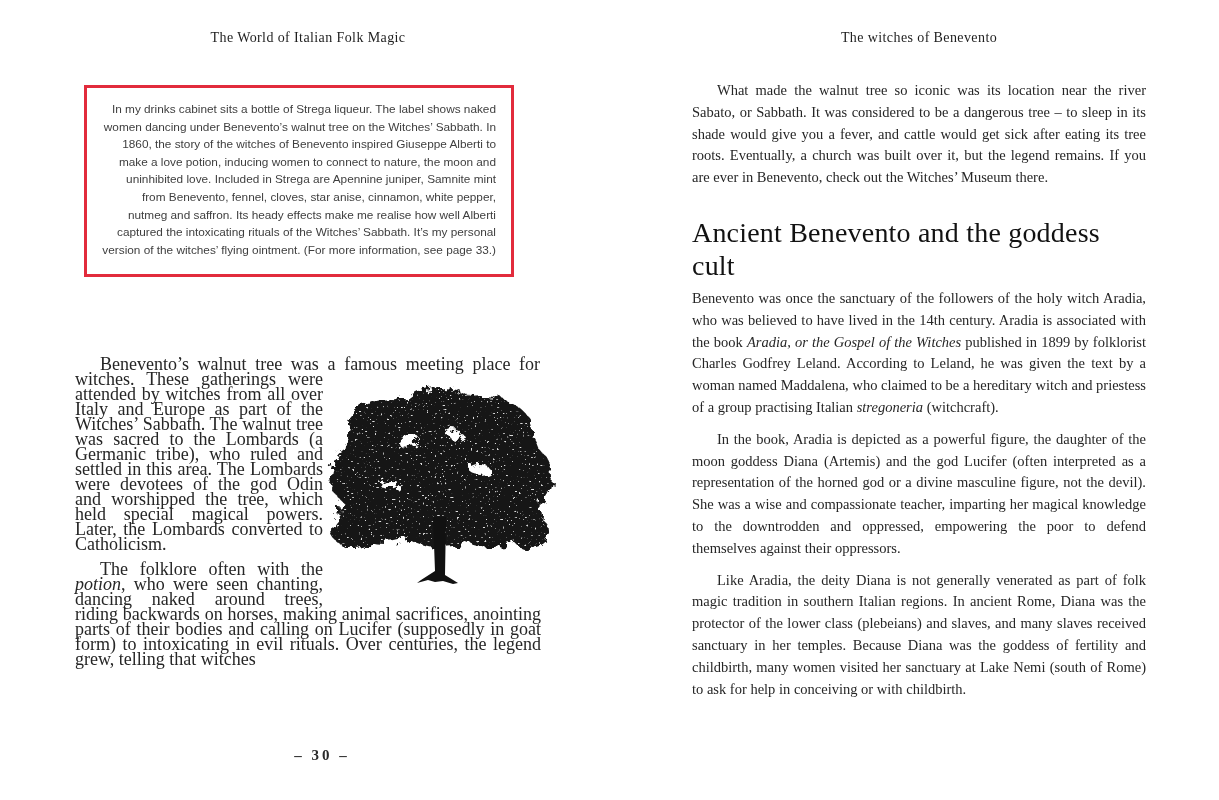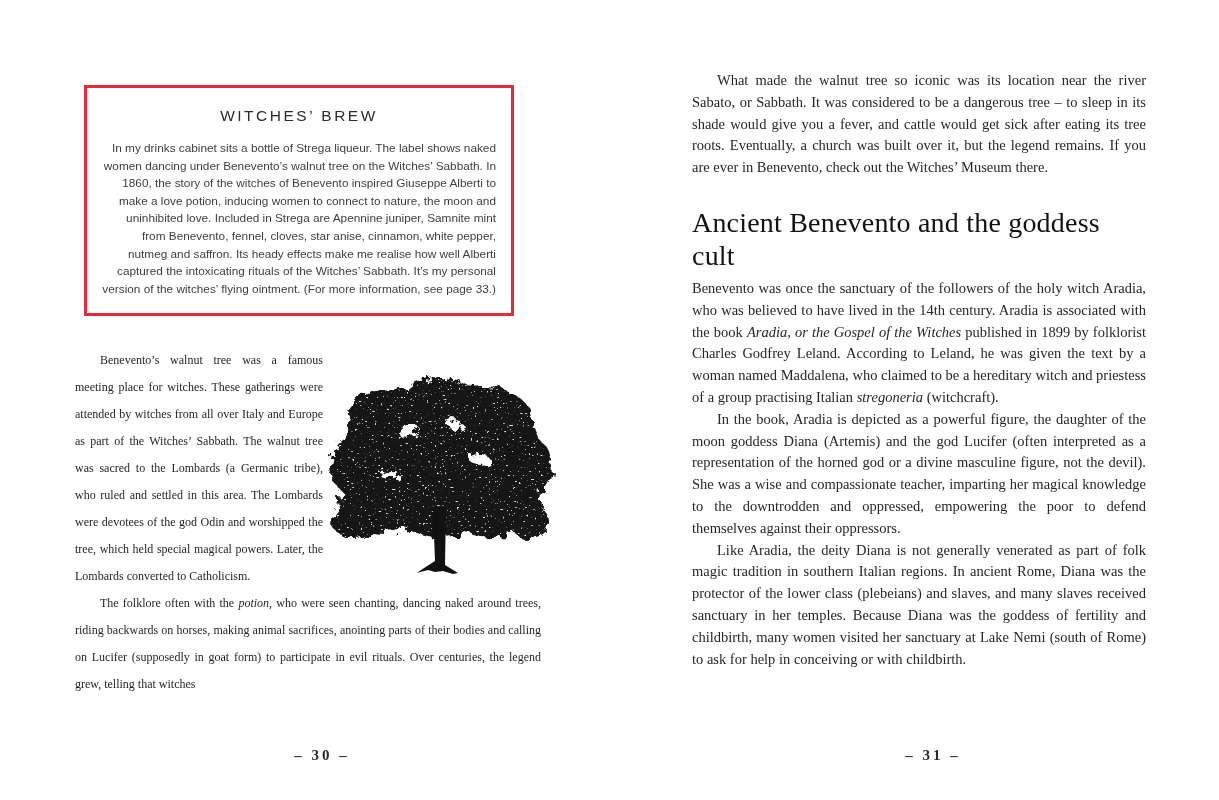--- a/index.html
+++ b/index.html
@@ -26,28 +26,28 @@
     font-size:15.5px;letter-spacing:2.5px;text-align:center;
     color:#2c2c2c;margin:6px 0 15px;
   }
   .brew-body{
     font-family:"Liberation Sans", sans-serif;
     font-size:11.8px;line-height:17.6px;text-align:right;color:#3e3e3e;
   }
 
   .left-body{
     position:absolute;left:0;top:347px;width:466px;
-    font-size:12px;line-height:27px;text-align:justify;
+    font-size:18px;line-height:15px;text-align:justify;
   }
   .right-body{
     position:absolute;left:0;top:70px;width:454px;
     font-size:14.5px;line-height:21.8px;text-align:justify;
   }
   p{margin:0;}
-  p.indent{text-indent:25px;}
+  p.indent{text-indent:25px;margin-top:10px;}
   p.no-indent{text-indent:0;}
   em{}
 
   .float-spacer{float:right;width:1px;height:22px;}
   .tree-float{
     float:right;clear:right;width:208px;height:215px;
     margin:0 0 4px 10px;position:relative;
   }
   .tree-float svg{position:absolute;left:-4px;top:0;overflow:visible;}
 
@@ -59,23 +59,23 @@
 
   .folio{
     position:absolute;bottom:36px;left:14px;width:100%;text-align:center;
     font-size:15px;font-weight:bold;letter-spacing:3px;color:#2a2a2a;
   }
 </style>
 </head>
 <body>
 
 <div class="page page-left">
+  <div class="running-head">The World of Italian Folk Magic</div>
 
   <div class="brew-box">
-    <div class="brew-title">WITCHES’ BREW</div>
     <div class="brew-body">In my drinks cabinet sits a bottle of Strega liqueur. The label shows naked women dancing under Benevento’s walnut tree on the Witches’ Sabbath. In 1860, the story of the witches of Benevento inspired Giuseppe Alberti to make a love potion, inducing women to connect to nature, the moon and uninhibited love. Included in Strega are Apennine juniper, Samnite mint from Benevento, fennel, cloves, star anise, cinnamon, white pepper, nutmeg and saffron. Its heady effects make me realise how well Alberti captured the intoxicating rituals of the Witches’ Sabbath. It’s my personal version of the witches’ flying ointment. (For more information, see page 33.)</div>
   </div>
 
   <div class="left-body">
     <p class="indent">
       <span class="float-spacer"></span>
       <span class="tree-float">
         <svg width="225" height="215" viewBox="0 0 225 215" xmlns="http://www.w3.org/2000/svg">
           <defs>
             <filter id="treeRough" x="-20%" y="-20%" width="140%" height="140%">
@@ -118,30 +118,30 @@
             <ellipse cx="125" cy="55" rx="8" ry="4" fill="#ffffff"></ellipse>
           </g>
           <g clip-path="url(#canopyClip)" opacity="0.85">
             <rect x="0" y="0" width="225" height="190" filter="url(#treeSpeckle)"></rect>
           </g>
           <path fill="#111111" d="M104 138 L106 192 L92 201 L88 204 L99 201 L106 203 L114 202 L124 205 L129 204 L116 196 L117 138 Z"></path>
         </svg>
       </span>
       <span>Benevento’s walnut tree was a famous meeting place for witches. These gatherings were attended by witches from all over Italy and Europe as part of the Witches’ Sabbath. The walnut tree was sacred to the Lombards (a Germanic tribe), who ruled and settled in this area. The Lombards were devotees of the god Odin and worshipped the tree, which held special magical powers. Later, the Lombards converted to Catholicism.</span>
     </p>
-    <p class="indent"><span>The folklore often with the </span><em>potion</em><span>, who were seen chanting, dancing naked around trees, riding backwards on horses, making animal sacrifices, anointing parts of their bodies and calling on Lucifer (supposedly in goat form) to participate in evil rituals. Over centuries, the legend grew, telling that witches</span></p>
+    <p class="indent"><span>The folklore often with the </span><em>potion</em><span>, who were seen chanting, dancing naked around trees, riding backwards on horses, making animal sacrifices, anointing parts of their bodies and calling on Lucifer (supposedly in goat form) to intoxicating in evil rituals. Over centuries, the legend grew, telling that witches</span></p>
   </div>
 
   <div class="folio">– 30 –</div>
 </div>
 
 <div class="page page-right">
+  <div class="running-head">The witches of Benevento</div>
 
   <div class="right-body">
     <p class="indent">What made the walnut tree so iconic was its location near the river Sabato, or Sabbath. It was considered to be a dangerous tree – to sleep in its shade would give you a fever, and cattle would get sick after eating its tree roots. Eventually, a church was built over it, but the legend remains. If you are ever in Benevento, check out the Witches’ Museum there.</p>
     <h2 class="section-heading">Ancient Benevento and the goddess cult</h2>
     <p class="no-indent"><span>Benevento was once the sanctuary of the followers of the holy witch Aradia, who was believed to have lived in the 14th century. Aradia is associated with the book </span><em>Aradia, or the Gospel of the Witches</em><span> published in 1899 by folklorist Charles Godfrey Leland. According to Leland, he was given the text by a woman named Maddalena, who claimed to be a hereditary witch and priestess of a group practising Italian </span><em>stregoneria</em><span> (witchcraft).</span></p>
     <p class="indent">In the book, Aradia is depicted as a powerful figure, the daughter of the moon goddess Diana (Artemis) and the god Lucifer (often interpreted as a representation of the horned god or a divine masculine figure, not the devil). She was a wise and compassionate teacher, imparting her magical knowledge to the downtrodden and oppressed, empowering the poor to defend themselves against their oppressors.</p>
     <p class="indent">Like Aradia, the deity Diana is not generally venerated as part of folk magic tradition in southern Italian regions. In ancient Rome, Diana was the protector of the lower class (plebeians) and slaves, and many slaves received sanctuary in her temples. Because Diana was the goddess of fertility and childbirth, many women visited her sanctuary at Lake Nemi (south of Rome) to ask for help in conceiving or with childbirth.</p>
   </div>
 
-  <div class="folio">– 31 –</div>
 </div>
 
 </body></html>

